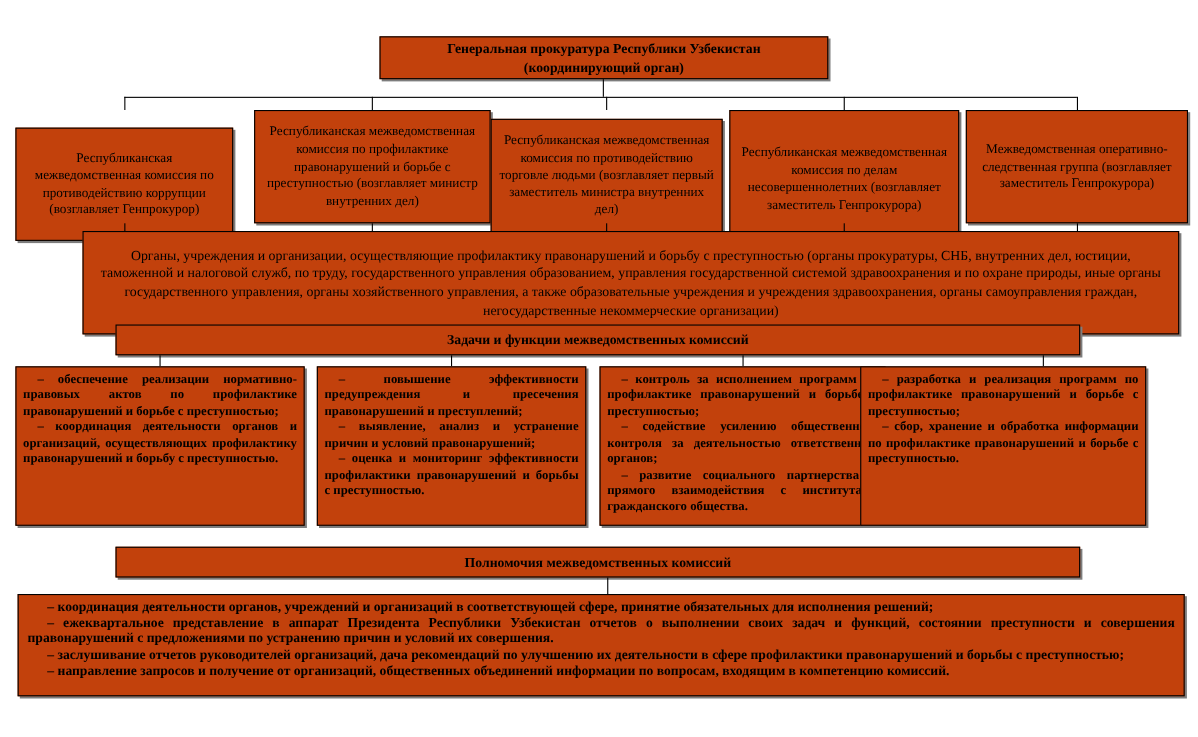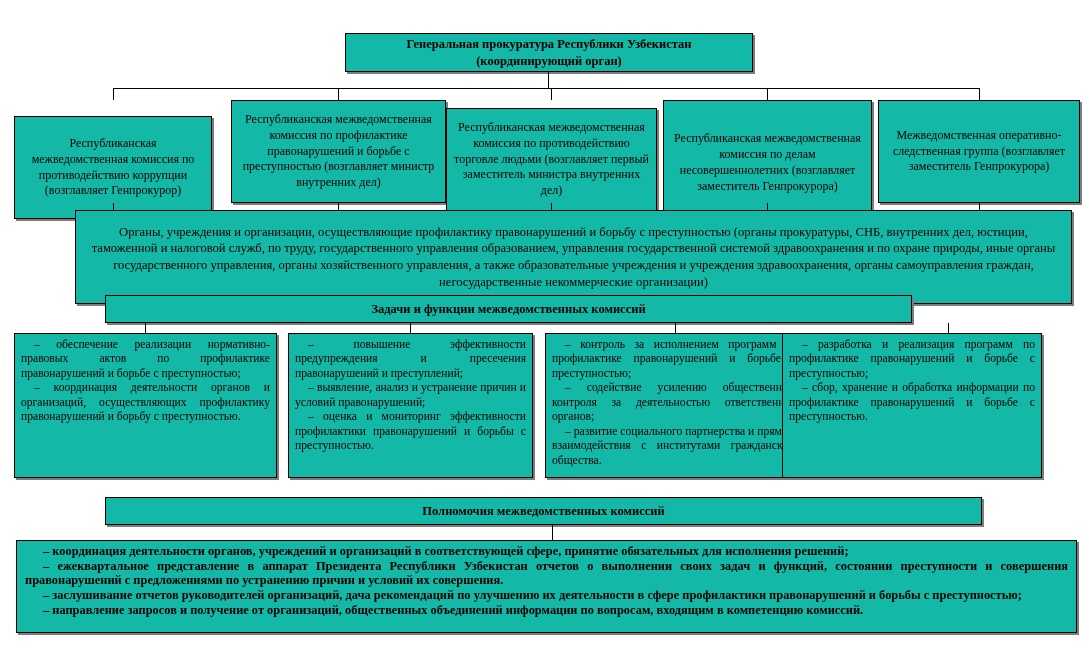--- a/index.html
+++ b/index.html
@@ -2,30 +2,31 @@
 <html><head>
 <meta charset="utf-8">
 <style>
   html,body{margin:0;padding:0;background:#fff;}
   #canvas{
     position:relative;width:1089px;height:670px;background:#ffffff;
     font-family:"Liberation Serif","DejaVu Serif",serif;color:#000;
     overflow:hidden;
   }
   .box{
-    position:absolute;border:1px solid #000;background:#14b8a6;
+    position:absolute;border:1px solid #000;background:#c2410c;
     box-shadow:2px 2px 0 #7d7d7d;box-sizing:border-box;
   }
   .center-box{display:flex;align-items:center;justify-content:center;text-align:center;}
   .hdr{font-weight:bold;font-size:12.5px;line-height:1.3;}
   .comm{font-size:12px;line-height:1.32;padding:2px 6px;}
   .organs{font-size:12.6px;line-height:1.33;padding:2px 10px;}
   .tasks p{
     margin:0;font-size:11.6px;line-height:1.25;text-align:justify;
     text-indent:13px;
+    font-weight:bold;
   }
   .task-box{padding:4px 6px 2px 6px;}
   .powers-list{padding:3px 8px 2px 8px;}
   .powers-list p{
     margin:0;font-size:12.4px;line-height:1.18;text-align:justify;text-indent:18px;font-weight:bold;
   }
   .line{position:absolute;background:#000;}
   .vline{width:1px;}
   .hline{height:1px;}
 </style>
@@ -68,21 +69,21 @@
   <div class="line vline" style="left:113px;top:203px;height:7px;"></div>
   <div class="line vline" style="left:338px;top:203px;height:7px;"></div>
   <div class="line vline" style="left:551px;top:203px;height:7px;"></div>
   <div class="line vline" style="left:767px;top:203px;height:7px;"></div>
   <div class="line vline" style="left:979px;top:203px;height:7px;"></div>
 
   <div class="box center-box organs" style="left:75px;top:210px;width:997px;height:94px;">
     <div>Органы, учреждения и организации, осуществляющие профилактику правонарушений и борьбу с преступностью (органы прокуратуры, СНБ, внутренних дел, юстиции, таможенной и налоговой служб, по труду, государственного управления образованием, управления государственной системой здравоохранения и по охране природы, иные органы государственного управления, органы хозяйственного управления, а также образовательные учреждения и учреждения здравоохранения, органы самоуправления граждан, негосударственные некоммерческие организации)</div>
   </div>
 
-  <div class="box center-box hdr" style="left:105px;top:295px;width:807px;height:28px;">
+  <div class="box center-box hdr" style="left:105px;top:295px;width:877px;height:28px;">
     <div>Задачи и функции межведомственных комиссий</div>
   </div>
 
   <div class="line vline" style="left:145px;top:323px;height:10px;"></div>
   <div class="line vline" style="left:410px;top:323px;height:10px;"></div>
   <div class="line vline" style="left:675px;top:323px;height:10px;"></div>
   <div class="line vline" style="left:948px;top:323px;height:10px;"></div>
 
   <div class="box tasks task-box" style="left:14px;top:333px;width:263px;height:145px;">
     <p>– обеспечение реализации нормативно-правовых актов по профилактике правонарушений и борьбе с преступностью;</p>

